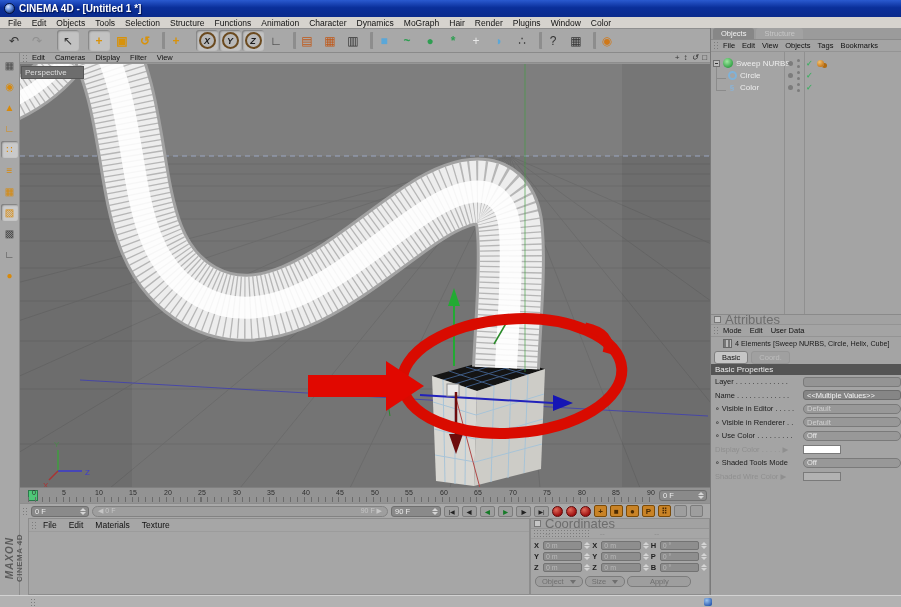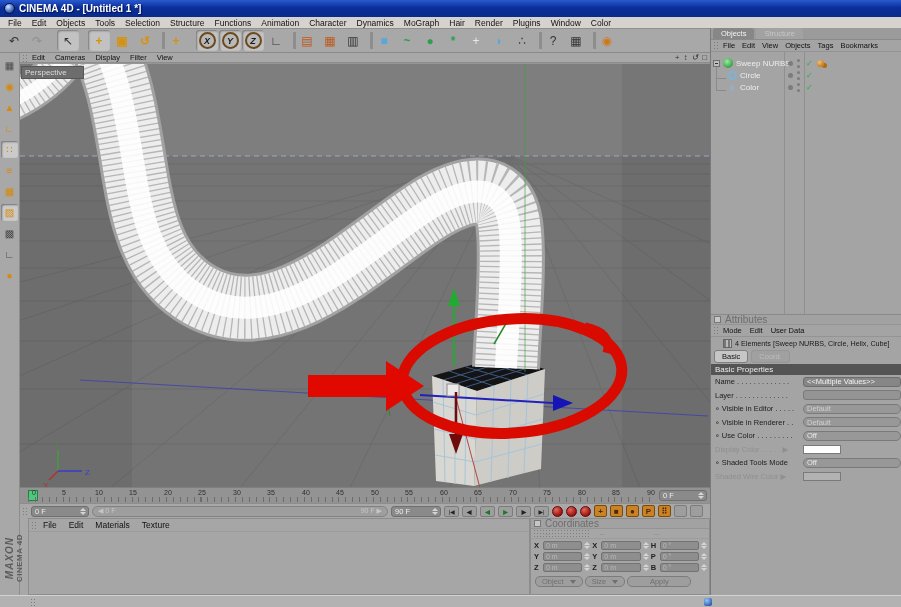--- a/index.html
+++ b/index.html
@@ -81,21 +81,21 @@
   .rbtn { width:11px; height:11px; border-radius:50%; border:1px solid #5f0808;
     background:radial-gradient(circle at 35% 30%, #e06a5a, #a01212 70%); }
   .kbtn { width:13px; height:12px; background:#c98326; border:1px solid #7a4a08; border-radius:2px; color:#4a2a02;
     font-size:8px; font-weight:bold; display:flex; align-items:center; justify-content:center; }
   .kbtn.gray { background:#9e9e9e; border-color:#7c7c7c; color:#333; }
 
   
   #materials { position:absolute; left:28px; top:518px; width:502px; height:77px; background:#a6a6a6;
     border:1px solid #8d8d8d; }
   .ptitle { height:10px; background:#a2a2a2; border-bottom:1px solid #949494; display:flex; align-items:center;
-    gap:4px; padding-left:3px; font-size:10px; color:#6d6d6d; }
+    gap:4px; padding-left:3px; font-size:13px; color:#6d6d6d; }
   .ptitle .wicon { width:7px; height:7px; border:1px solid #777; background:#c6c6c6; }
   .pmenu { height:13px; display:flex; align-items:center; gap:12px; padding-left:14px; font-size:8.5px; color:#111;
     border-bottom:1px solid #9c9c9c; position:relative; }
   .pmenu .grip { position:absolute; left:2px; }
 
   
   #maxon { position:absolute; left:0; top:518px; width:28px; height:77px; overflow:visible; }
   #maxon .rot { position:absolute; left:-26px; top:30px; transform:rotate(-90deg); transform-origin:center;
     width:80px; text-align:center; color:#5c5c5c; }
   #maxon .l1 { font-size:10px; font-weight:bold; font-style:italic; letter-spacing:1px; }
@@ -158,21 +158,21 @@
     background-size:4px 4px; background-position:0 0,2px 2px; }
 
   
   #attrs { position:absolute; left:0; top:287px; width:191px; }
   #attr-menu { height:12px; display:flex; align-items:center; gap:8px; font-size:7.5px; padding-left:12px;
     border-bottom:1px solid #949494; position:relative; }
   #attr-menu .grip { position:absolute; left:2px; }
   #attr-info { height:13px; display:flex; align-items:center; gap:3px; font-size:7.2px; padding-left:12px;
     white-space:nowrap; color:#1a1a1a; }
   #attr-info .sicon { width:9px; height:9px; background:repeating-linear-gradient(90deg,#777 0 2px,#bbb 2px 4px); border:1px solid #666; }
-  #attr-tabs { height:14px; display:flex; align-items:flex-start; gap:3px; padding-left:3px; }
+  #attr-tabs { height:14px; display:flex; align-items:center; gap:3px; padding-left:3px; }
   .atab { font-size:7.5px; padding:1px 7px; border-radius:3px; }
   .atab.active { background:#c6c6c6; border:1px solid #7f7f7f; color:#111; }
   .atab.off { background:#a0a0a0; border:1px solid #969696; color:#bdbdbd; }
   #attr-section { height:11px; background:#545454; color:#ececec; font-size:8px; display:flex; align-items:center;
     padding-left:4px; }
   .arow { height:13.5px; display:flex; align-items:center; padding-left:4px; }
   .albl { width:88px; font-size:7.5px; white-space:nowrap; overflow:hidden; color:#1c1c1c; }
   .albl.dim { color:#8f8f8f; }
   .afield { flex:1; height:10px; margin-right:1px; border-radius:3px; font-size:7.5px; display:flex; align-items:center;
     padding:0 3px; }
@@ -651,26 +651,26 @@
       <span>4 Elements [Sweep NURBS, Circle, Helix, Cube]</span>
     </div>
     <div id="attr-tabs">
       <span class="atab active">Basic</span>
       <span class="atab off">Coord.</span>
     </div>
     <div id="attr-section">
       <span>Basic Properties</span>
     </div>
     <div class="arow">
+      <span class="albl">Layer . . . . . . . . . . . . .</span>
+      <span class="afield empty"></span>
+    </div>
+    <div class="arow">
       <span class="albl">Name . . . . . . . . . . . . .</span>
       <span class="afield dark">&lt;&lt;Multiple Values&gt;&gt;</span>
-    </div>
-    <div class="arow">
-      <span class="albl">Layer . . . . . . . . . . . . .</span>
-      <span class="afield empty"></span>
     </div>
     <div class="arow">
       <span class="albl">∘ Visible in Editor . . . . .</span>
       <span class="afield pill">Default</span>
     </div>
     <div class="arow">
       <span class="albl">∘ Visible in Renderer . .</span>
       <span class="afield pill">Default</span>
     </div>
     <div class="arow">

